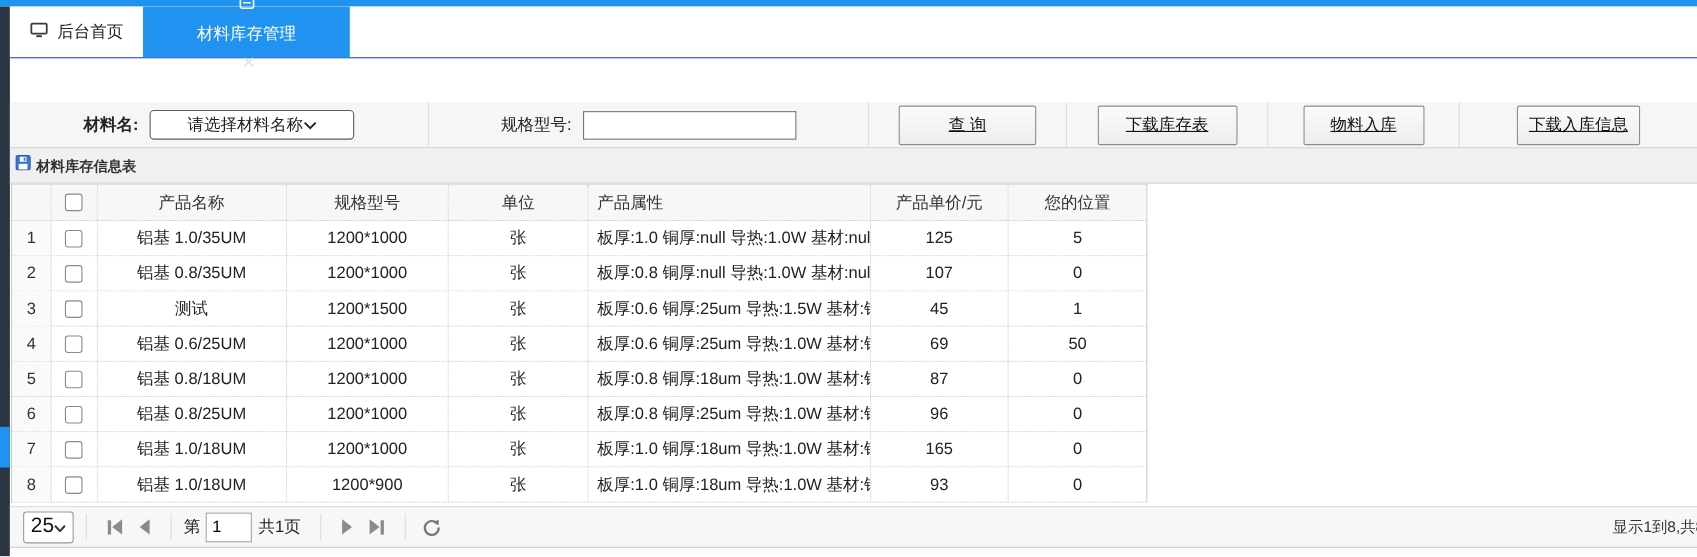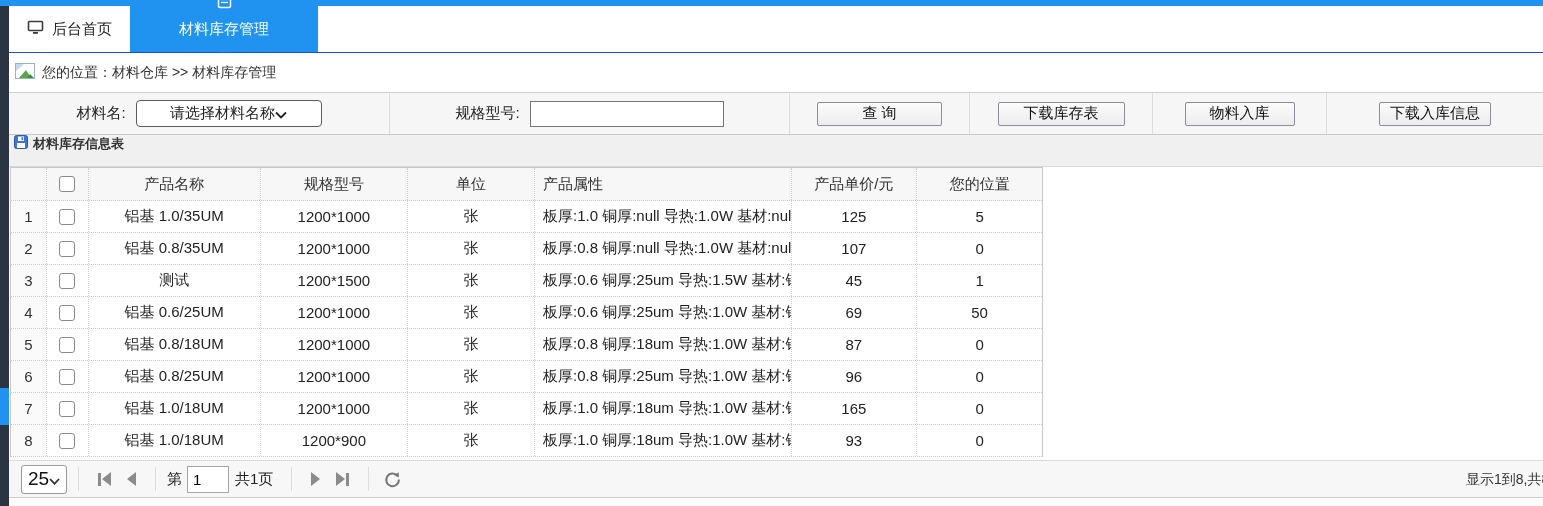--- a/index.html
+++ b/index.html
@@ -25,32 +25,32 @@
                 border-bottom:1px solid #cfcfcf; display:flex; align-items:center; padding-left:6px; gap:7px;
                 font-size:14px; color:#333; }
 
   
   .filterbar { position:absolute; left:9px; top:93px; right:0; height:42px; background:#f6f6f6;
                border-bottom:1px solid #c9c9c9; display:flex; align-items:stretch; }
   .fcell { display:flex; align-items:center; justify-content:center; gap:10px; border-right:1px solid #ddd; }
   .fcell.c1 { width:381px; } .fcell.c2 { width:400px; } .fcell.c3 { width:180px; }
   .fcell.c4 { width:183px; } .fcell.c5 { width:174px; } .fcell.c6 { flex:1; border-right:none; }
   .flabel { font-size:15px; color:#222; }
-  .flabel.bold { font-weight:normal; }
+  .flabel.bold { font-weight:bold; }
   .fakeselect { width:186px; height:27px; background:#fff; border:1px solid #5c5c5c; border-radius:4px;
                 display:flex; align-items:center; justify-content:center; padding:0 9px; font-size:15px; color:#222; }
   .textbox { width:194px; height:26px; background:#fff; border:1px solid #757575; font-size:15px; padding:0 6px;
              font-family:"Liberation Sans","DejaVu Sans",sans-serif; }
-  .btn { height:24px; background:linear-gradient(#fbfbfb,#ededed); border:1px solid #8c8c9c; border-radius:2px;
-         font-size:15px; color:#111; display:flex; align-items:center; justify-content:center; cursor:default; }
+  .btn { height:36px; background:linear-gradient(#fbfbfb,#ededed); border:1px solid #8c8c9c; border-radius:2px;
+         font-size:15px; color:#111; display:flex; align-items:center; justify-content:center; cursor:default;text-decoration:underline; }
   .btn.w125{width:125px;} .btn.w127{width:127px;} .btn.w110{width:110px;} .btn.w112{width:112px;}
 
   
   .titlebar { position:absolute; left:9px; top:135px; right:0; height:32px; background:#f0f0f0;
-              border-bottom:1px solid #d8d8d8; display:flex; gap:5px; padding-left:5px; }
+              border-bottom:1px solid #d8d8d8; display:flex; align-items:center; gap:5px; padding-left:5px; }
   .titlebar .ttl { font-size:13px; font-weight:bold; color:#333; }
 
   
   .grid { position:absolute; left:10px; top:167px; width:1033px; background:#fff;
           border-left:1px solid #c8c8c8; border-right:1px solid #c8c8c8; border-top:1px solid #c8c8c8; }
   .grow { display:flex; height:32px; border-bottom:1px dotted #c9c9c9; background:#fff; }
   .grow.head { height:33px; background:#f7f7f7; }
   .gc { display:flex; align-items:center; justify-content:center; font-size:15px; color:#222;
         border-right:1px dotted #cfcfcf; overflow:hidden; white-space:nowrap; }
   .gc.num   { width:36px;  background:#fafafa; color:#333; }
@@ -108,31 +108,20 @@
             <rect x="4.5" y="0.8" width="6" height="3" fill="#2093F1" stroke="#fff" stroke-width="1.2" rx="1"></rect>
             <line x1="4" y1="7.5" x2="11" y2="7.5" stroke="#fff" stroke-width="1.2"></line>
             <line x1="4" y1="10.5" x2="11" y2="10.5" stroke="#fff" stroke-width="1.2"></line>
           </svg>
       </span>
       <span>材料库存管理</span>
       <span class="close">×</span>
     </div>
   </div>
 
-  <div class="breadcrumb">
-    <span>
-      <svg width="20" height="16" viewBox="0 0 20 16">
-          <rect x="0.5" y="0.5" width="19" height="15" fill="#fff" stroke="#9ab0c8"></rect>
-          <polygon points="1,1 9,1 1,8" fill="#c5d9ee"></polygon>
-          <polygon points="4,15 11,7 16,15" fill="#57a64a"></polygon>
-          <polygon points="12,15 15,11 19,15" fill="#3f8f3a"></polygon>
-        </svg>
-    </span>
-    <span>您的位置：材料仓库 &gt;&gt; 材料库存管理</span>
-  </div>
 
   <div class="filterbar">
     <div class="fcell c1">
       <span class="flabel bold">材料名:</span>
       <div class="fakeselect">
         <span>请选择材料名称</span>
         <span>
           <svg width="12" height="8" viewBox="0 0 12 8">
               <polyline points="1,1.5 6,6.5 11,1.5" fill="none" stroke="#222" stroke-width="1.8"></polyline>
             </svg>

